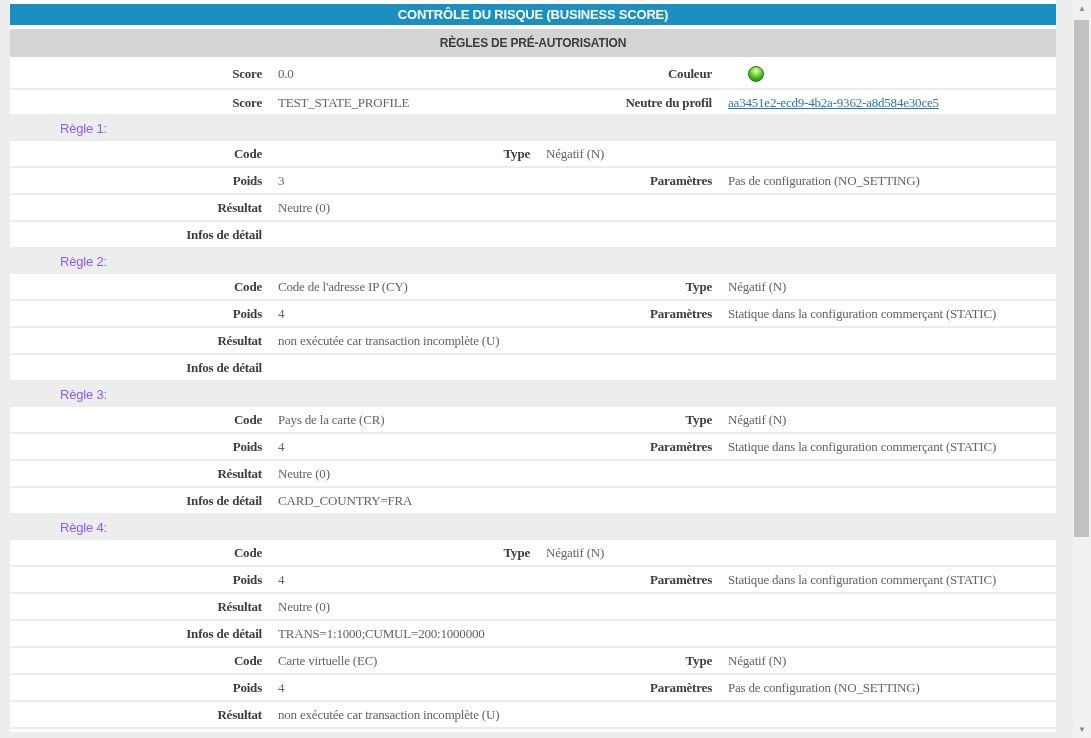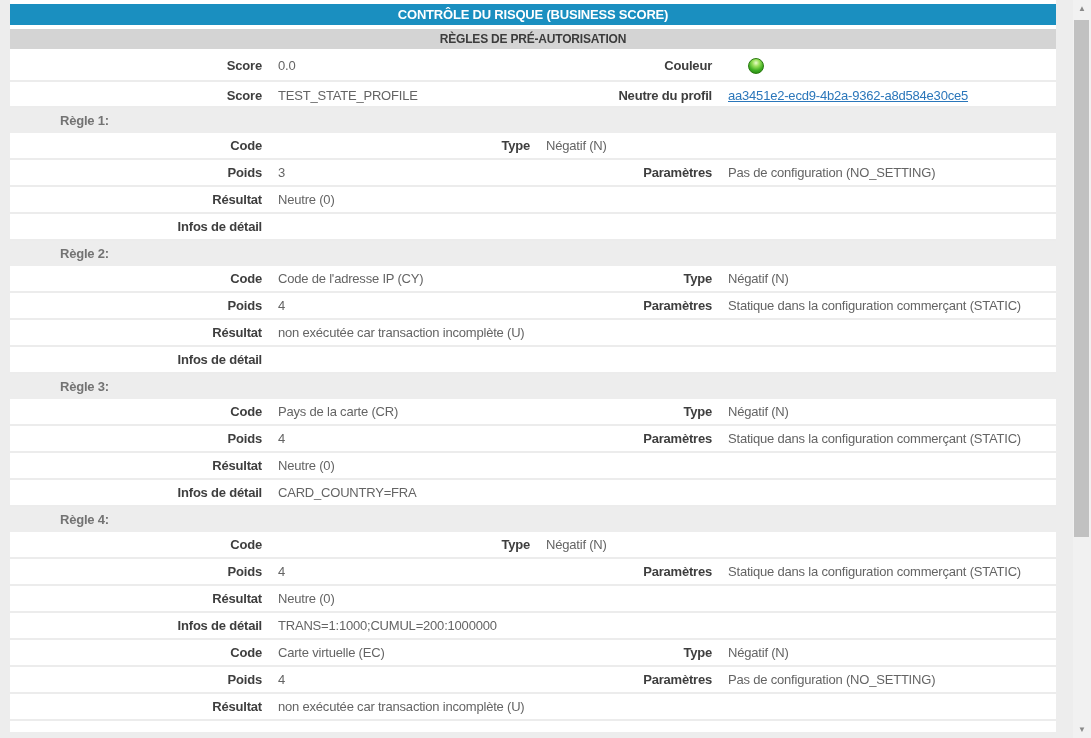--- a/index.html
+++ b/index.html
@@ -14,39 +14,39 @@
     position:absolute;left:10px;top:4px;width:1046px;height:728px;
     background:#ffffff;letter-spacing:-0.2px;
   }
   .title-bar{
     height:21px;background:var(--accent,#1a8fc0);
     color:#ffffff;font-weight:bold;font-size:13px;
     display:flex;align-items:center;justify-content:center;
   }
   .gap{height:4px;background:#ffffff;}
   .section-header{
-    height:20px;background:#d4d4d4;color:#3c3c3c;font-weight:bold;font-size:12px;
+    height:28px;background:#d4d4d4;color:#3c3c3c;font-weight:bold;font-size:12px;
     display:flex;align-items:center;justify-content:center;
   }
   .row{box-sizing:border-box;border-bottom:2px solid #ececec;background:#ffffff;}
   .grid{
     display:grid;grid-template-columns:252px 268px 182px auto;
-    align-items:center;height:25px;font-size:13px;
+    align-items:center;height:25px;font-size:13px;font-family:Liberation Serif, serif;
   }
   .row.h34 .grid,.row.h34{height:33px;}
   .row.h26 .grid,.row.h26{height:26px;}
   .lbl{font-weight:bold;color:#3e3e3e;text-align:right;white-space:nowrap;}
   .val{color:#646464;padding-left:16px;white-space:nowrap;overflow:hidden;}
   .val.span2{grid-column:2 / span 3;}
   .band{
     height:25px;background:#ededed;border-bottom:none;
     display:flex;align-items:center;font-size:13px;
     margin-left:-10px;padding-left:60px;width:1056px;box-sizing:border-box;
   }
-  .band .rule-title{font-weight:bold;color:#737373;}
+  .band .rule-title{font-weight:normal;color:#8b5cf6;}
   a.link{color:var(--link,#2a76ba);text-decoration:underline;cursor:pointer;}
   .orb{
     display:inline-block;width:16px;height:16px;border-radius:50%;
     margin-left:20px;vertical-align:middle;
     background:radial-gradient(circle at 50% 28%, #eafccb 0%, #9ae05b 28%, var(--status,#3fae22) 62%, #1d7a0e 100%);
     border:1px solid #2a7a10;box-sizing:border-box;
   }
   
   .scrollbar{position:absolute;right:0;top:0;width:18px;height:738px;background:#f1f1f1;}
   .sb-btn{

